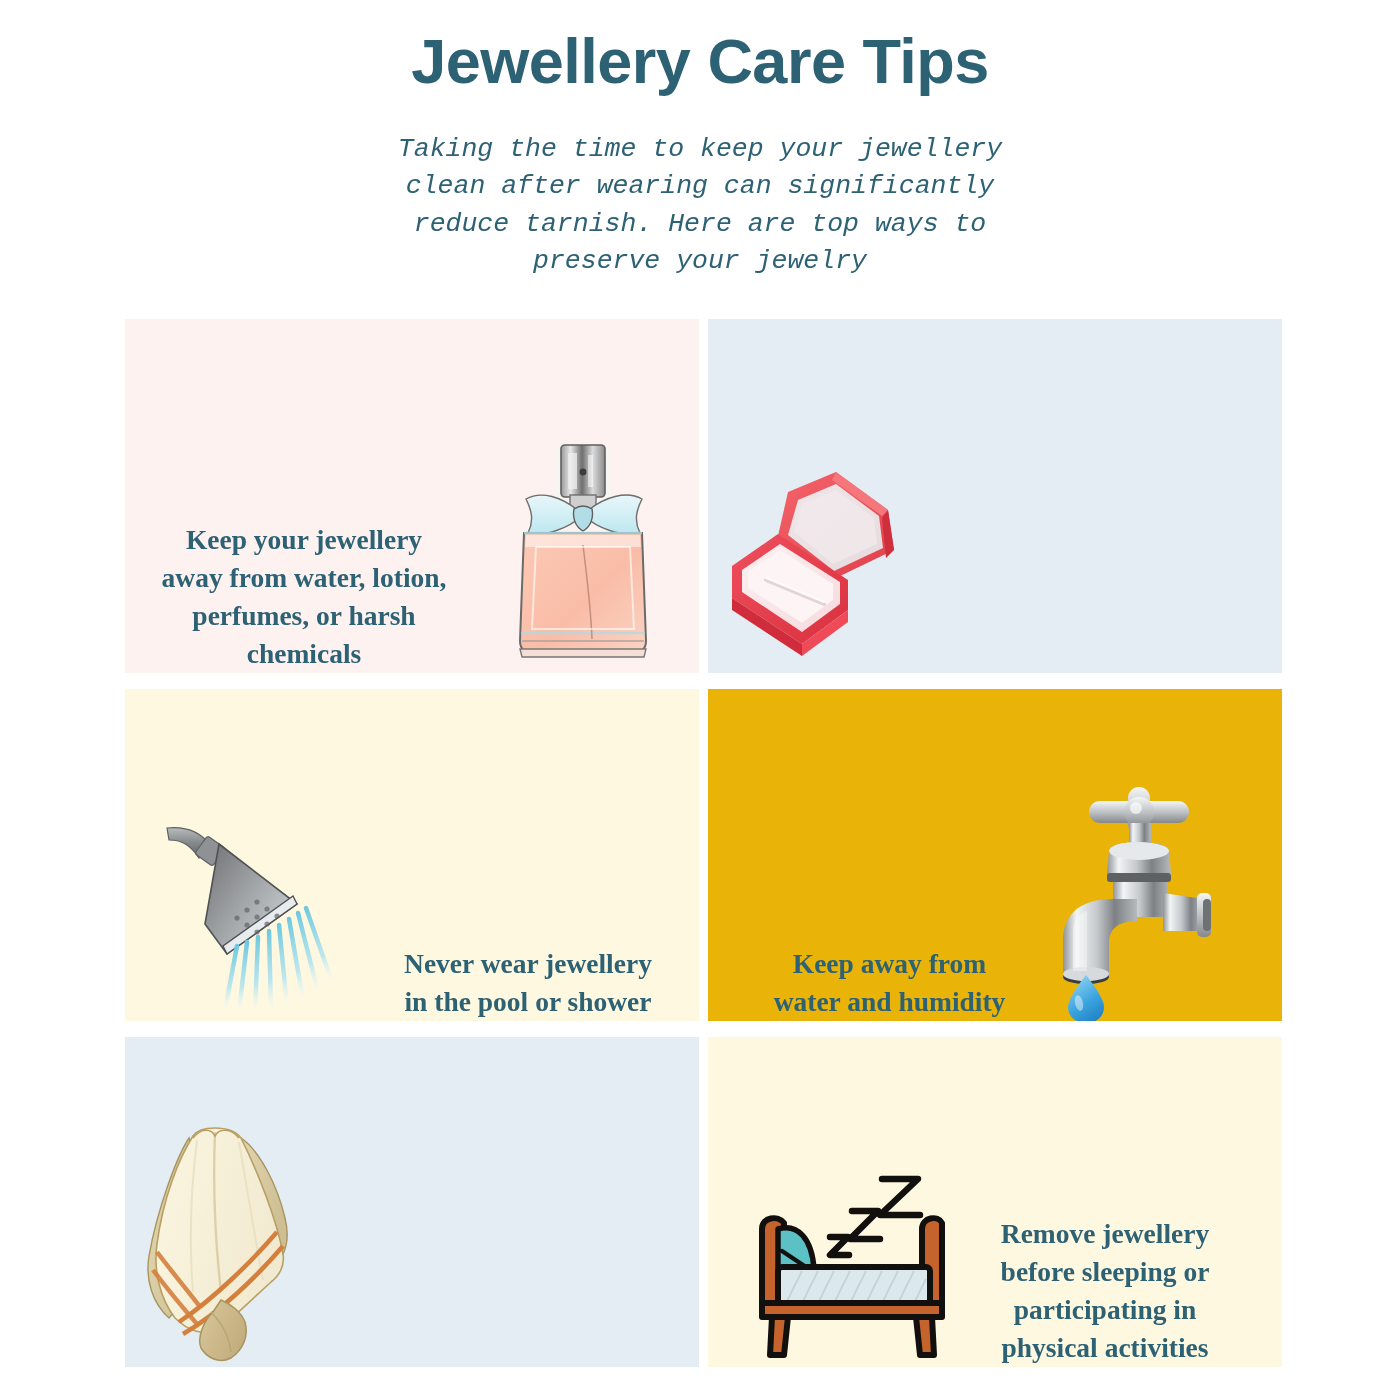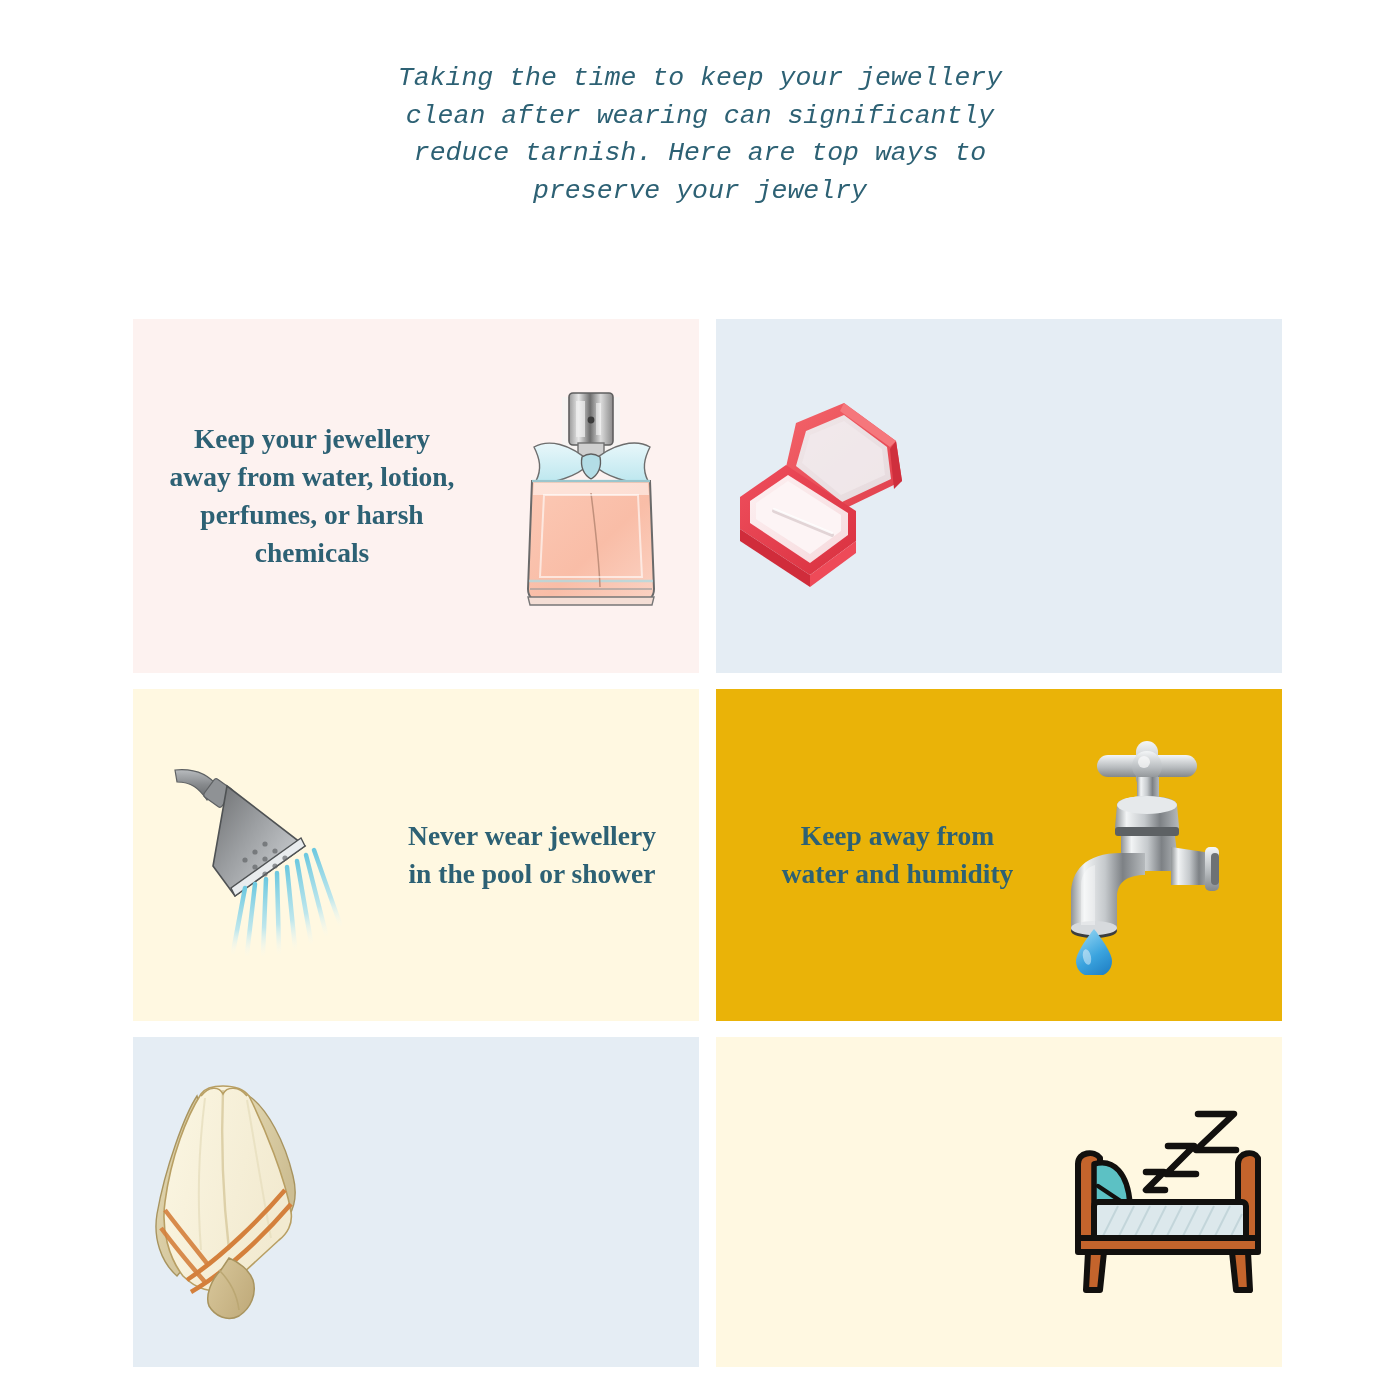--- a/index.html
+++ b/index.html
@@ -53,23 +53,22 @@
     display: grid;
     grid-template-columns: 574px 574px;
     grid-template-rows: 354px 332px 330px;
     column-gap: 9px;
     row-gap: 16px;
   }
 
   .tip-card {
     position: relative;
     display: flex;
-    align-items: center;
+    align-items: flex-end;
     overflow: hidden;
-    margin-left: 8px;
   }
   .tip-card.text-left  { flex-direction: row; }
   .tip-card.text-right { flex-direction: row-reverse; }
 
   .tip-text {
     font-family: "Liberation Serif", serif;
     font-weight: bold;
     font-size: 27.5px;
     line-height: 1.38;
     color: #2d6174;
@@ -104,20 +103,21 @@
   .card-6 .tip-art  { width: 230px; margin-left: 28px; }
 
   svg { display: block; }
 </style>
 </head>
 <body>
 
 <div class="page">
 
   <div class="header">
+    <h1 class="page-title">Jewellery Care Tips</h1>
     <p class="page-subtitle">Taking the time to keep your jewellery clean after wearing can significantly reduce tarnish. Here are top ways to preserve your jewelry</p>
   </div>
 
   <div class="tips-grid">
 
     <div class="tip-card card-1 text-left" style="background:#fdf2f0">
       <div class="tip-text">Keep your jewellery away from water, lotion, perfumes, or harsh chemicals</div>
       <div class="tip-art">
         <svg width="190" height="250" viewBox="0 0 190 250">
           <defs>
@@ -361,20 +361,21 @@
           <path d="M86 178 C96 182 106 190 110 200 C114 214 108 228 96 236
                    C84 242 72 236 66 226 C62 216 68 200 78 190 Z" fill="url(#clTail)" stroke="#a8945f" stroke-width="1.5"></path>
           <path d="M76 190 C86 200 94 214 96 230" stroke="#bba773" stroke-width="1.6" fill="none"></path>
 
           <path d="M58 16 C66 6 76 6 80 14 C84 6 96 6 104 16" fill="none" stroke="#b89f63" stroke-width="1.6"></path>
         </svg>
       </div>
     </div>
 
     <div class="tip-card card-6 text-right" style="background:#fff8e1">
+      <div class="tip-text">Remove jewellery before sleeping or participating in physical activities</div>
       <div class="tip-art">
         <svg width="215" height="200" viewBox="0 0 215 200">
 
           <g fill="none" stroke="#12100e" stroke-width="6.5" stroke-linecap="round" stroke-linejoin="round">
             <path d="M86 70 L104 70 L86 88 L105 88"></path>
             <path d="M108 44 L134 44 L106 72 L136 72"></path>
             <path d="M138 12 L174 12 L136 48 L176 48"></path>
           </g>
 
           <path d="M18 62 C18 50 34 48 40 56 L40 140 L18 140 Z" fill="#c4642c" stroke="#12100e" stroke-width="6" stroke-linejoin="round"></path>

